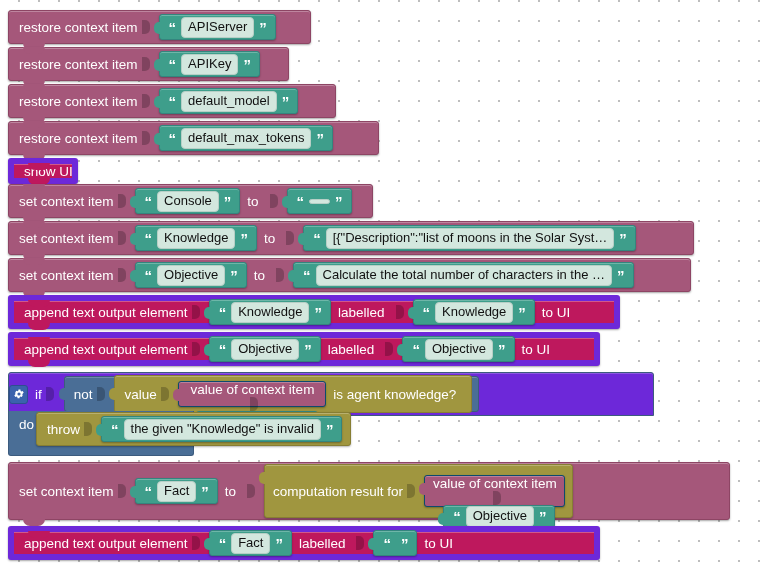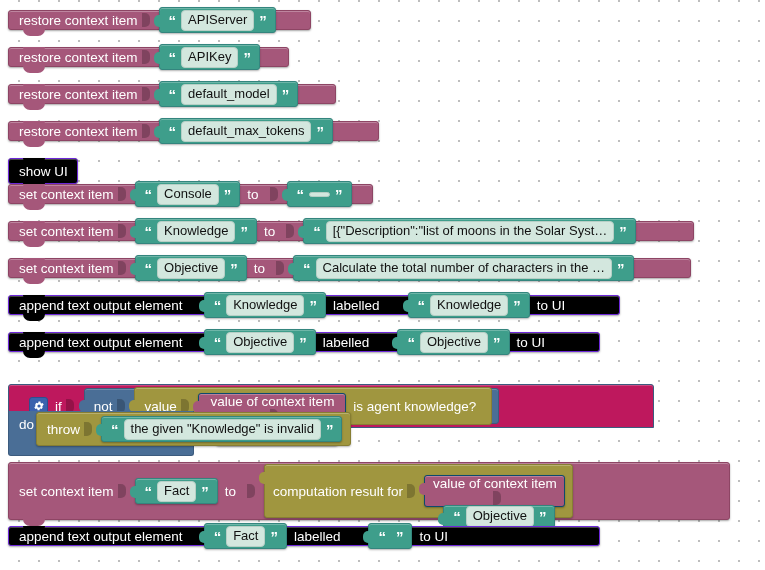--- a/index.html
+++ b/index.html
@@ -10,30 +10,30 @@
     background-image:radial-gradient(#bdbdbd 0.9px, transparent 1px);
     background-size:20px 20px;
     background-position:9px 11px;
   }
   #canvas{position:relative;width:765px;height:570px;}
 
   
   .stmt{
     position:absolute;
     display:flex;align-items:center;
-    height:20px;
+    height:34px;
     color:#ffffff;
     font-size:13.5px;
     box-sizing:border-box;
     padding:0 8px 0 10px;
     border-radius:3px;
     box-shadow:inset 0 1px 0 rgba(255,255,255,.28), 0 1px 2px rgba(0,0,0,.35);
   }
   .c-magenta{background:#a5577a;border:1px solid #8d4564;}
-  .c-olive  {background:#000000;border:1px solid #6d28d9;}
+  .c-olive  {background:#be185d;border:6px solid #6d28d9;}
 
   
   .notch-top{
     position:absolute;left:14px;top:-1px;width:22px;height:7px;
     background:inherit;border-radius:0 0 7px 7px;
   }
   .notch-bot{
     position:absolute;left:14px;bottom:-7px;width:22px;height:7px;
     background:inherit;border-bottom-left-radius:7px;border-bottom-right-radius:7px;
   }
@@ -86,23 +86,23 @@
     font-size:13px;
     line-height:16px;
     white-space:nowrap;
     max-width:330px;overflow:hidden;text-overflow:ellipsis;
   }
   .field.empty{width:13px;padding:1px 3px 2px;}
 
   
   #if-block{position:absolute;left:8px;top:368px;width:646px;height:88px;}
   .if-row{
-    position:absolute;left:0;top:16px;height:44px;width:646px;
-    display:flex;align-items:center;padding-left:20px;box-sizing:border-box;
-    background:#be185d;border:1px solid #3c5b7e;border-radius:3px 3px 0 0;
+    position:absolute;left:0;top:4px;height:44px;width:646px;
+    display:flex;align-items:center;padding-left:0;box-sizing:border-box;
+    background:#6d28d9;border:1px solid #3c5b7e;border-radius:3px 3px 0 0;
     color:#fff;font-size:13.5px;
     box-shadow:inset 0 1px 0 rgba(255,255,255,.22);
   }
   .do-row{
     position:absolute;left:0;top:43px;width:186px;height:45px;
     background:#4a6e96;border:1px solid #3c5b7e;border-top:none;
     border-radius:0 0 3px 3px;
     display:flex;align-items:flex-start;padding:6px 0 0 10px;box-sizing:border-box;
     color:#fff;font-size:13.5px;
   }

